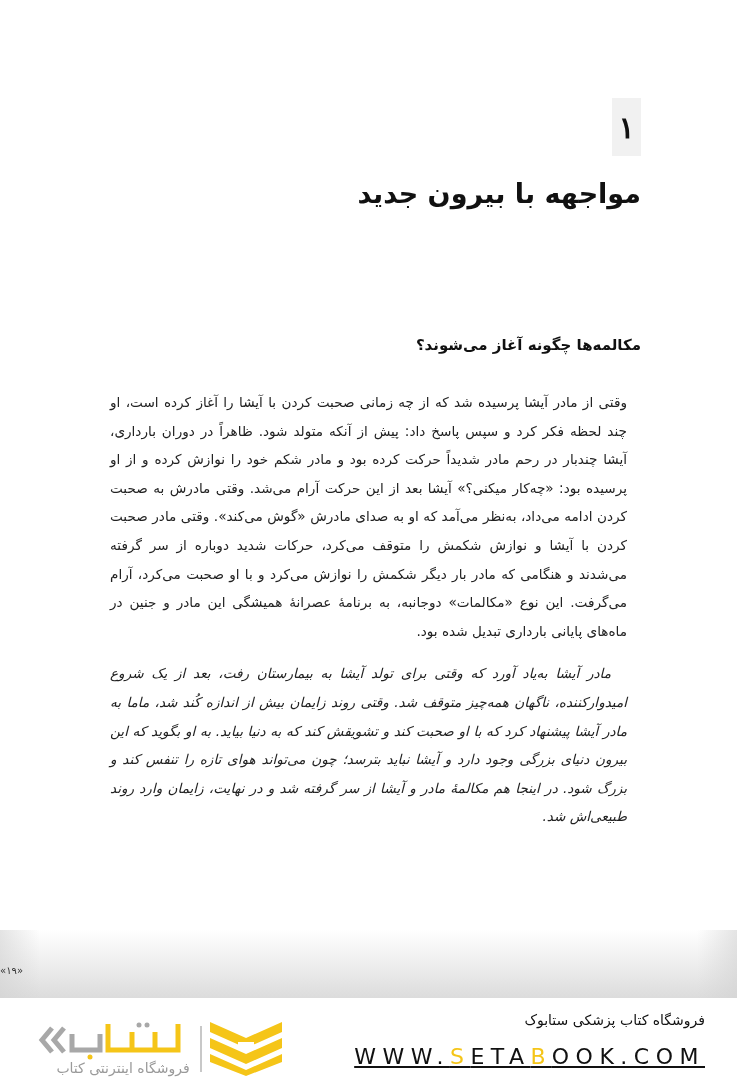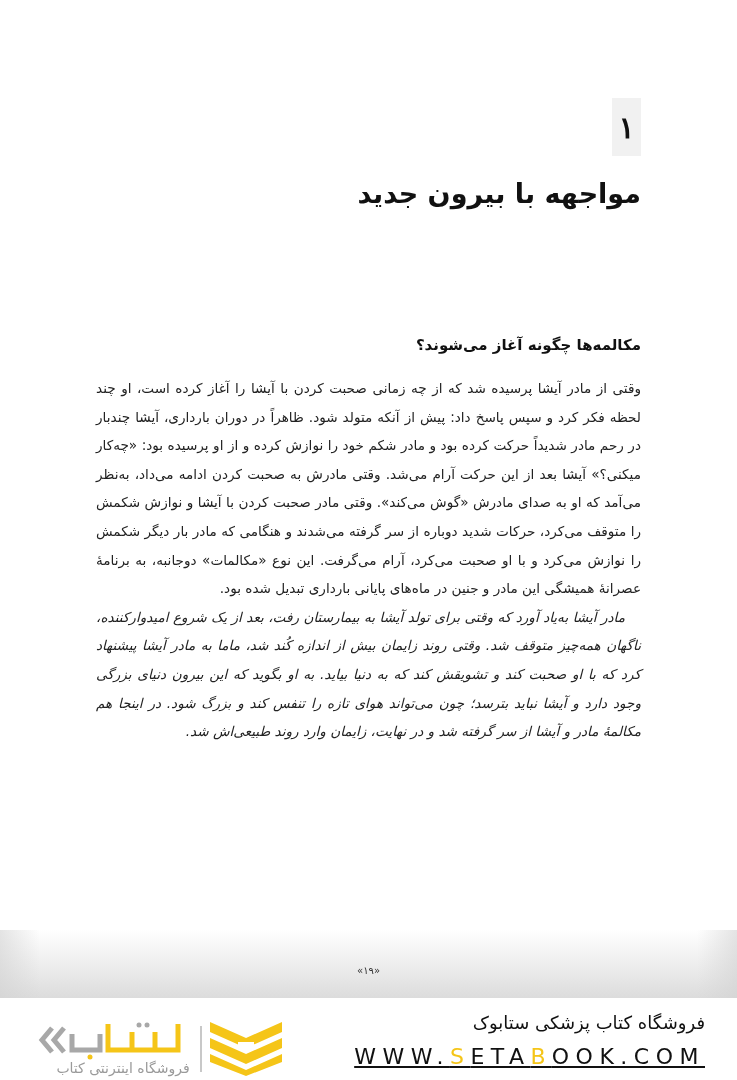--- a/index.html
+++ b/index.html
@@ -30,33 +30,33 @@
       direction: rtl;
       font-family: "DejaVu Sans", sans-serif; font-weight: bold; font-size: 15px; color: #111;
       white-space: nowrap;
     }
     .body-text {
       position: absolute; left: 96px; width: 545px; top: 374px;
       direction: rtl;
       font-family: "DejaVu Sans", sans-serif; font-size: 13.6px; line-height: 28.6px;
       color: #222;
     }
-    .para { margin: 0; text-align: justify; text-align-last: right; }
+    .para { margin: 14px; text-align: justify; text-align-last: right; }
     .para.indent { text-indent: 16px; font-style: italic; }
     .fade {
       position: absolute; left: 0; top: 930px; width: 737px; height: 68px;
       background: linear-gradient(to bottom, rgba(255,255,255,0) 0%, #ececec 55%, #dcdcdc 100%);
     }
     .fade::before, .fade::after {
       content: ""; position: absolute; top: 0; width: 40px; height: 68px;
     }
     .fade::before { left: 0; background: linear-gradient(to right, rgba(210,210,210,0.6), rgba(255,255,255,0)); }
     .fade::after { right: 0; background: linear-gradient(to left, rgba(210,210,210,0.6), rgba(255,255,255,0)); }
     .page-number {
-      position: absolute; left: 0; width: 737px; top: 965px; text-align: center;
+      position: absolute; left: 0; width: 737px; top: 965px; text-align: left;
       font-family: "DejaVu Sans", sans-serif; font-size: 10px; color: #333;
       direction: rtl;
     }
     .footer {
       position: absolute; left: 0; top: 998px; width: 737px; height: 82px; background: #ffffff;
     }
     .logo {
       position: absolute; left: 38px; top: 1020px; width: 250px; height: 60px;
     }
     .logo-text-main {
@@ -65,21 +65,21 @@
     .logo-tagline {
       position: absolute; left: 10px; top: 40px; width: 150px; text-align: center;
       direction: rtl; font-size: 14px; color: #9a9a9a; white-space: nowrap;
     }
     .logo-divider {
       position: absolute; left: 162px; top: 6px; width: 2px; height: 46px; background: #c8c8c8;
     }
     .logo-mark { position: absolute; left: 170px; top: 0; width: 76px; height: 56px; }
     .store-name {
       position: absolute; right: 32px; top: 1012px;
-      direction: rtl; font-size: 18px; color: #111; white-space: nowrap;
+      direction: rtl; font-size: 14px; color: #111; white-space: nowrap;
     }
     .store-url {
       position: absolute; right: 32px; top: 1044px;
       font-family: "DejaVu Sans", sans-serif; font-size: 22px; letter-spacing: 6.5px; color: #111;
       white-space: nowrap;
       text-decoration: underline;
     }
     .store-url .accent { color: #f5c518; }
   </style>
 </head>

